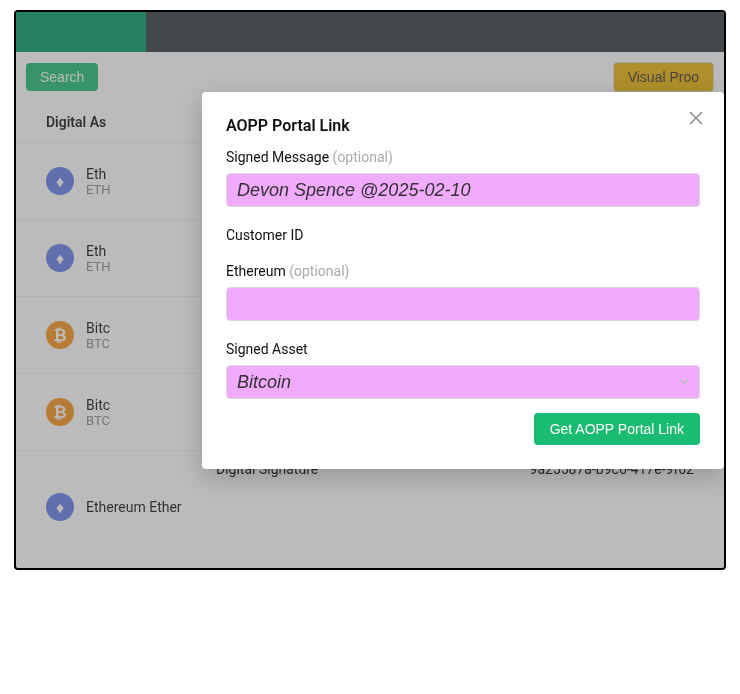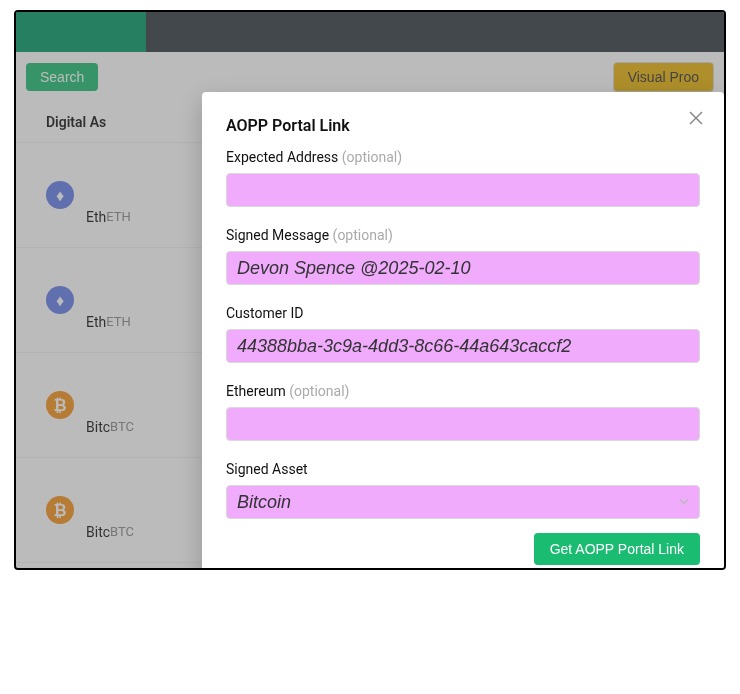--- a/index.html
+++ b/index.html
@@ -82,21 +82,21 @@
       border-radius: 50%;
       display: flex;
       align-items: center;
       justify-content: center;
       color: #fff;
       font-size: 16px;
       font-weight: 600;
     }
     .eth { background: #627eea; }
     .btc { background: #f7931a; }
-    .asset-texts { display: flex; flex-direction: row; margin-top: 44px; }
+    .asset-texts { display: flex; flex-direction: column; }
     .asset-name { font-size: 14px; color: #111; }
     .asset-sym { font-size: 13px; color: #888; }
     .row-right { font-size: 14px; color: #111; text-align: right; white-space: nowrap; overflow: hidden;}
 
     .overlay {
       position: absolute;
       inset: 0;
       background: rgba(93,93,93,0.42);
       display: flex;
       justify-content: flex-end;
@@ -257,41 +257,33 @@
   <div class="overlay">
     <div class="modal">
       <div class="modal-title">AOPP Portal Link</div>
       <div class="close-x">
         <svg viewBox="0 0 16 16" fill="none" stroke="currentColor" stroke-width="1.5">
           <line x1="2" y1="2" x2="14" y2="14"></line>
             <line x1="14" y1="2" x2="2" y2="14"></line>
         </svg>
       </div>
 
-      <div class="field">
-        <label class="field-label">
-          <span>Expected Address</span>
-          <span class="opt">(optional)</span>
-        </label>
-        <input class="input" value="" style="">
-      </div>
 
       <div class="field">
         <label class="field-label">
           <span>Signed Message</span>
           <span class="opt">(optional)</span>
         </label>
         <input class="input" value="Devon Spence @2025-02-10" style="">
       </div>
 
       <div class="field">
         <label class="field-label">
           <span>Customer ID</span>
         </label>
-        <input class="input" value="44388bba-3c9a-4dd3-8c66-44a643caccf2" style="">
       </div>
 
       <div class="field">
         <label class="field-label">
           <span>Ethereum</span>
           <span class="opt">(optional)</span>
         </label>
         <input class="input" value="" style="">
       </div>
 

